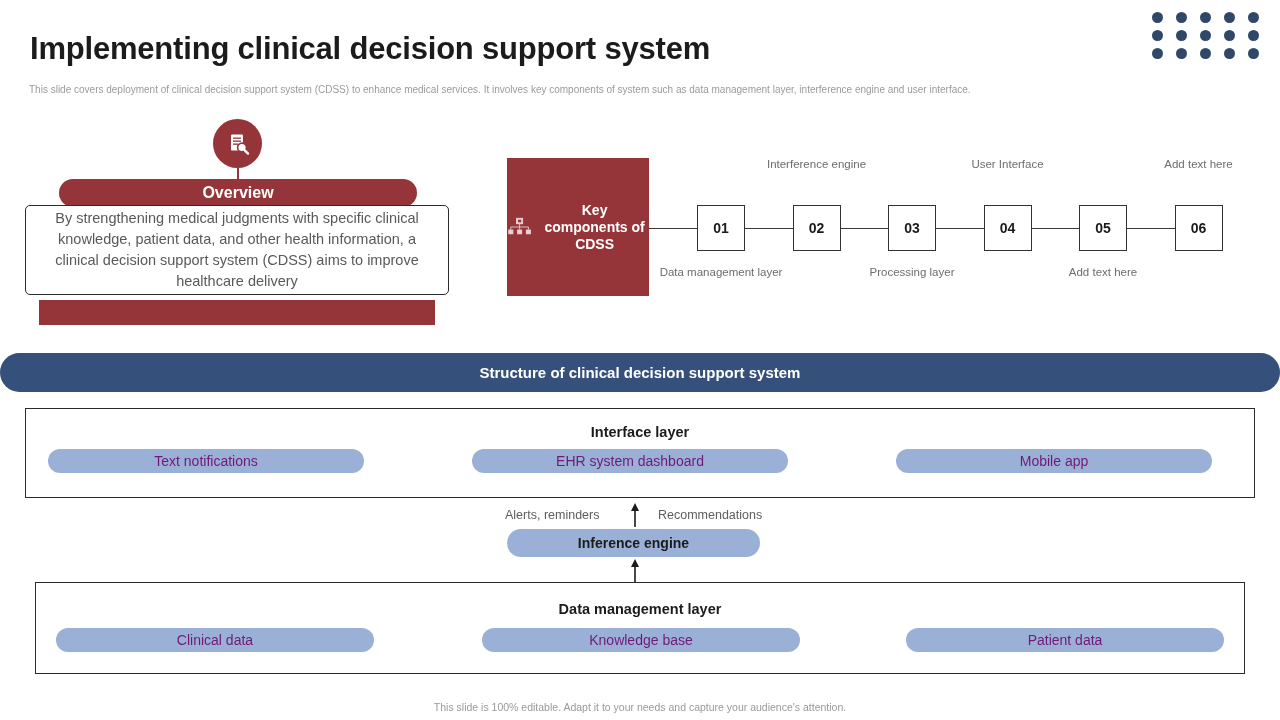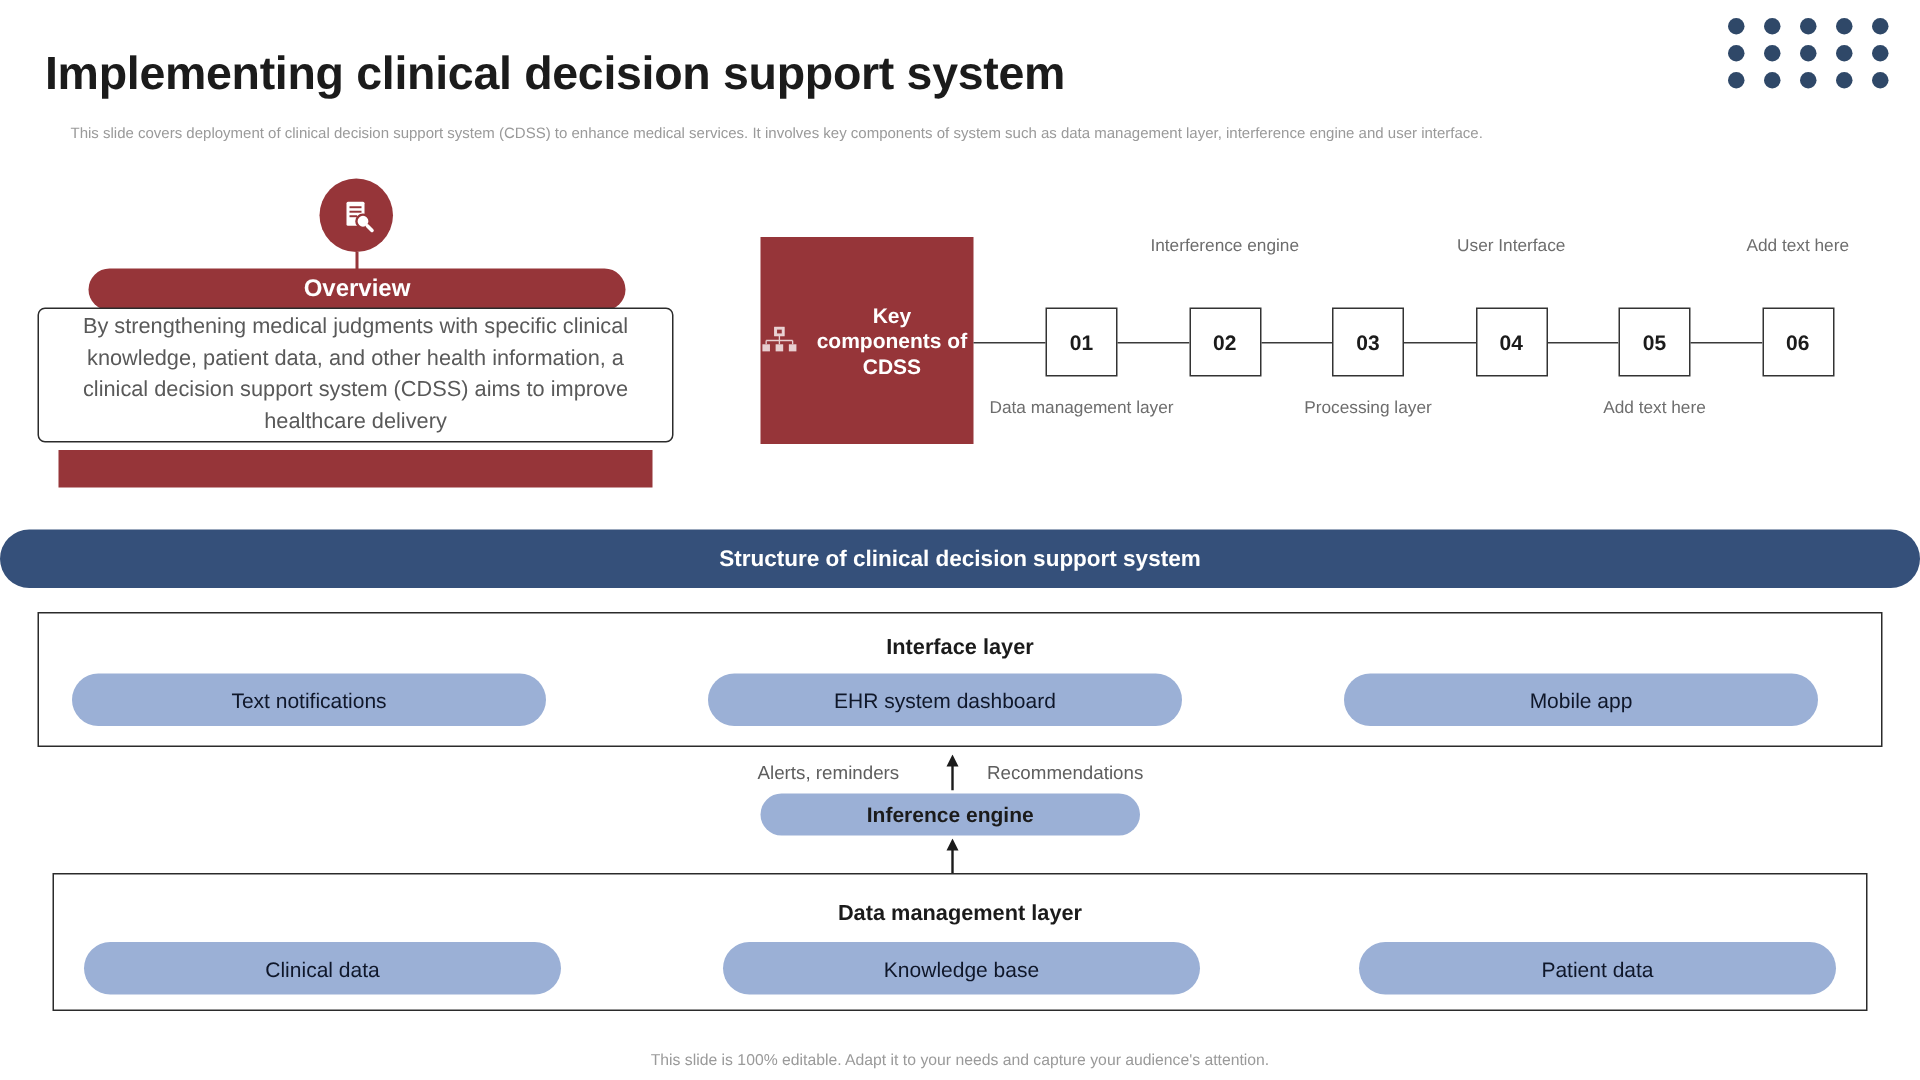--- a/index.html
+++ b/index.html
@@ -13,21 +13,21 @@
 
   
   .dot-grid { position:absolute; top:12px; right:8px; display:grid;
               grid-template-columns: repeat(5, 24px); grid-template-rows: repeat(3, 18px); }
   .dot-grid i { display:block; width:11px; height:11px; border-radius:50%; background:#2F4868; }
 
   
   .page-title { position:absolute; left:30px; top:31px; font-size:31px; font-weight:700;
                 color:#1b1b1b; letter-spacing:-0.2px; }
   .page-sub { position:absolute; left:29px; top:83px; width:1030px; font-size:10px;
-              color:#9a9a9a; line-height:14px;margin-left:18px; }
+              color:#9a9a9a; line-height:14px; }
 
   
   .ov-icon { position:absolute; left:213px; top:119px; width:49px; height:49px; border-radius:50%;
              background:#963539; display:flex; align-items:center; justify-content:center; }
   .ov-stem { position:absolute; left:237px; top:168px; width:1.5px; height:19px; background:#963539; }
   .ov-banner { position:absolute; left:59px; top:179px; width:358px; height:28px; border-radius:14px;
                background:#963539; color:#fff; font-size:16px; font-weight:700;
                display:flex; align-items:center; justify-content:center; }
   .ov-shadow { position:absolute; left:39px; top:300px; width:396px; height:25px; background:#963539; }
   .ov-card { position:absolute; left:25px; top:205px; width:424px; height:90px; background:#fff;
@@ -51,23 +51,23 @@
   
   .struct-banner { position:absolute; left:0px; top:353px; width:1280px; height:39px;
                    background:#35507A; border-radius:20px; color:#fff;
                    font-size:15px; font-weight:700;
                    display:flex; align-items:center; justify-content:center; }
 
   
   .layer-box { position:absolute; background:#fff; border:1.3px solid #2b2b2b; }
   .layer-title { position:absolute; width:100%; text-align:center; font-size:14.5px;
                  font-weight:700; color:#1b1b1b; }
-  .pill { position:absolute; height:35px; border-radius:18px; background:#9BB0D6;
+  .pill { position:absolute; height:24px; border-radius:18px; background:#9BB0D6;
           display:flex; align-items:center; justify-content:center;
-          font-size:14px; color:#0f172a; }
+          font-size:14px; color:#701a75; }
 
   .mid-pill { position:absolute; left:507px; top:529px; width:253px; height:28px; border-radius:14px;
               background:#9BB0D6; display:flex; align-items:center; justify-content:center;
               font-size:14px; font-weight:700; color:#1b1b1b; }
   .mid-lbl { position:absolute; font-size:12.5px; color:#5e5e5e; }
   .arrow-up { position:absolute; width:12px; }
 
   .footer { position:absolute; left:0; top:701px; width:1280px; text-align:center;
             font-size:10.5px; color:#9a9a9a; }
 </style>

